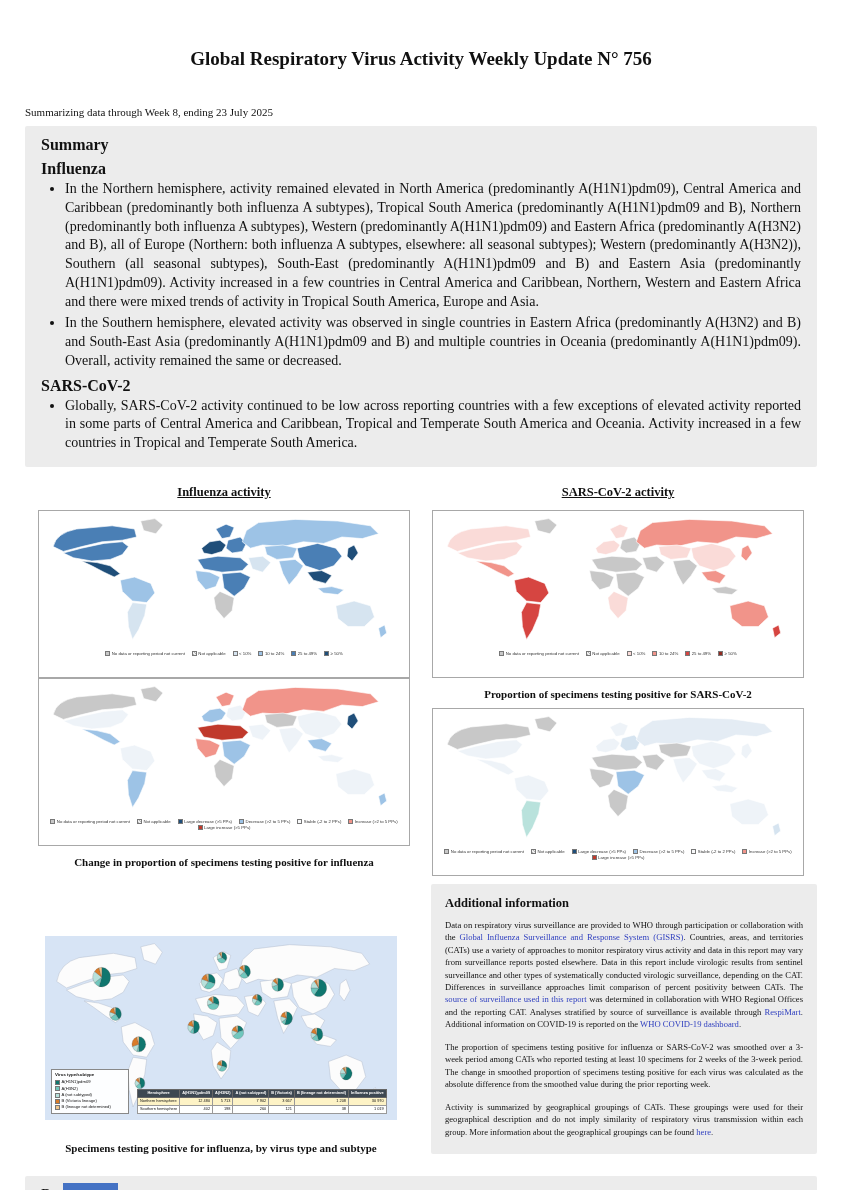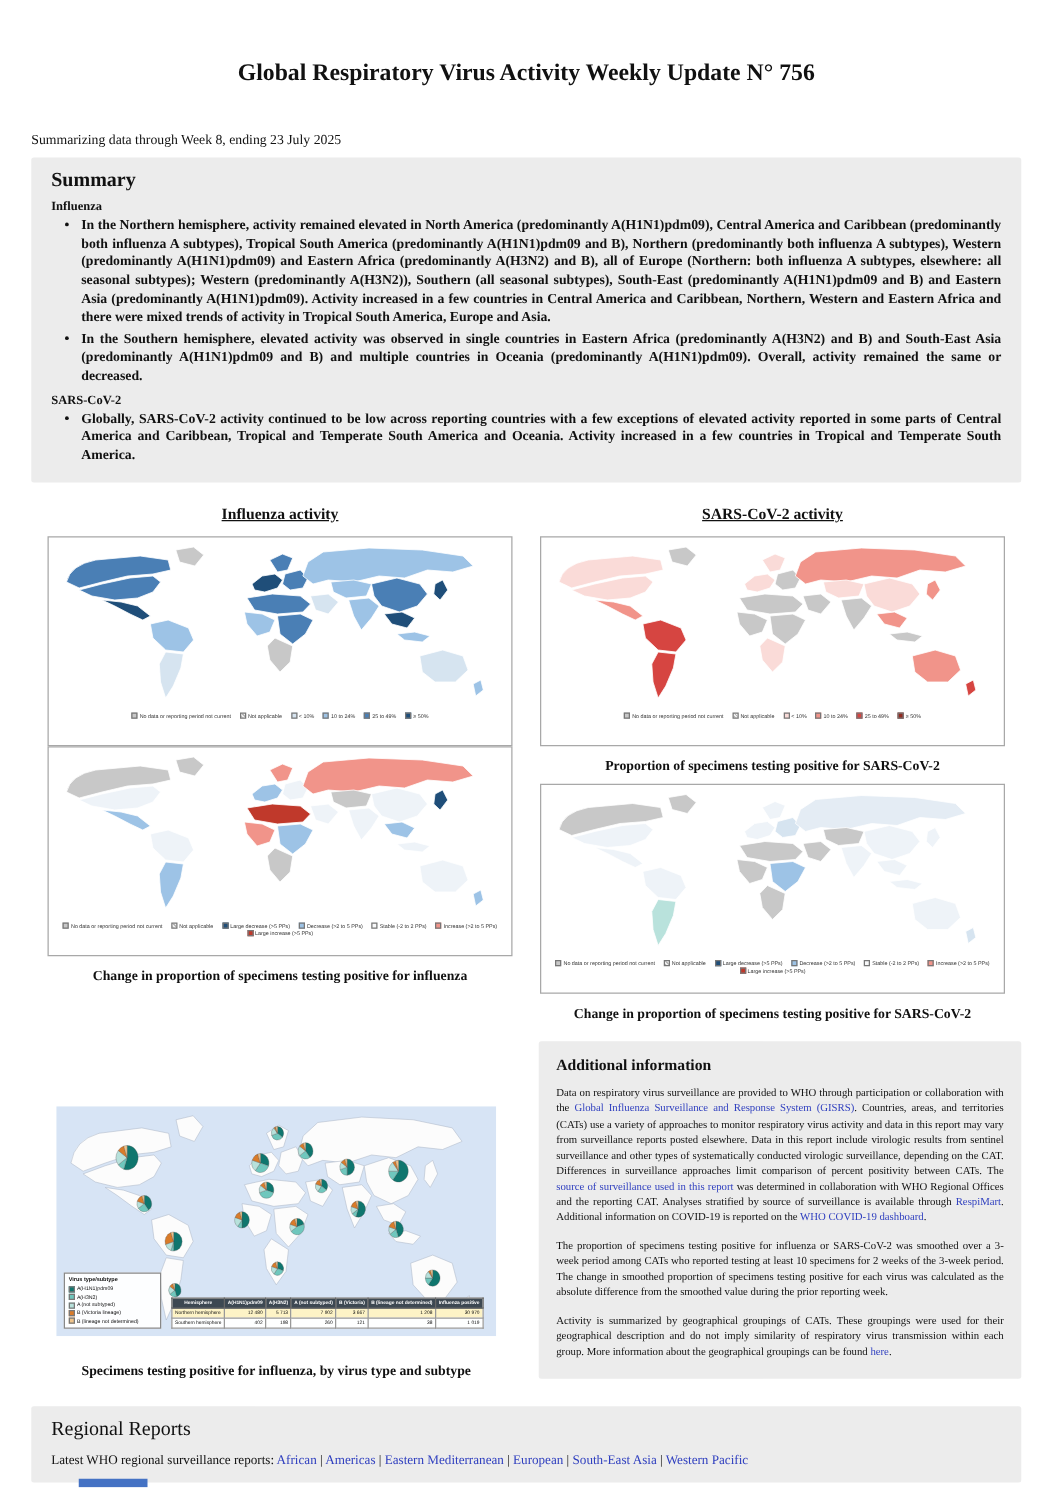--- a/index.html
+++ b/index.html
@@ -7,23 +7,23 @@
   }
   *{box-sizing:border-box;}
   html,body{margin:0;padding:0;background:#fff;}
   body{font-family:"Liberation Serif", serif; color:#111;}
   .page{width:842px;height:1190px;position:relative;overflow:hidden;background:#fff;}
   h1.title{margin:48px 30px 0;text-align:center;font-size:19px;font-weight:bold;}
   .subtitle{margin:36px 0 0 25px;font-size:11px;}
   .box{background:var(--box);border-radius:2px;}
   .summary-box{margin:8px 25px 0;padding:10px 16px 10px;}
   .summary-box h2{margin:0 0 4px;font-size:16px;font-weight:bold;}
-  .summary-box h3{margin:6px 0 2px;font-size:10px;font-weight:bold;}
+  .summary-box h3{margin:6px 0 2px;font-size:16px;font-weight:bold;}
   .summary-box ul{margin:2px 0 4px;padding-left:24px;}
-  .summary-box li{font-size:11px;line-height:1.34;text-align:justify;margin-bottom:3px;font-weight:bold;}
+  .summary-box li{font-size:14px;line-height:1.34;text-align:justify;margin-bottom:3px;}
   .maps-grid{display:grid;grid-template-columns:1fr 1fr;column-gap:22px;margin:6px 38px 0;}
   .map-title{text-align:center;font-weight:bold;font-size:12.5px;text-decoration:underline;margin:12px 0 10px;}
   .map-figure{border:1px solid #a8a8a8;background:#fff;height:168px;margin:0;padding:2px 2px 1px;}
   svg.world{width:100%;height:136px;display:block;background:#fff;}
   .legend-row{display:flex;flex-wrap:wrap;justify-content:center;gap:1px 7px;font-family:"Liberation Sans",sans-serif;font-size:4.3px;color:#333;line-height:1.2;margin-top:2px;}
   .legend-item{display:flex;align-items:center;gap:1.5px;}
   .swatch{width:5px;height:5px;border:0.5px solid #777;display:inline-block;flex:0 0 auto;}
   .swatch.hatch{background:repeating-linear-gradient(45deg,#b5b5b5 0,#b5b5b5 1px,#efefef 1px,#efefef 2.2px);}
   .map-caption{text-align:center;font-weight:bold;font-size:11px;margin:10px 0 8px;}
   .bottom-grid{display:grid;grid-template-columns:392px 1fr;column-gap:14px;margin:8px 25px 0;align-items:start;}
@@ -290,21 +290,20 @@
             <span class="legend-item">
               <span class="swatch" style="background: rgb(241, 148, 138);"></span>
               <span>Increase (&gt;2 to 5 PPs)</span>
             </span>
             <span class="legend-item">
               <span class="swatch" style="background: rgb(192, 57, 43);"></span>
               <span>Large increase (&gt;5 PPs)</span>
             </span>
           </div>
       </figure>
-      <div class="map-caption">Change in proportion of specimens testing positive for SARS-CoV-2</div>
     </div>
   </div>
 
   <div class="bottom-grid">
     <div class="pie-col">
       <figure class="pie-figure">
         <svg class="pie-svg" id="pie-svg" viewBox="0 0 360 170" preserveAspectRatio="none">
             <rect x="0" y="0" width="360" height="170" fill="#d7e4f5"></rect>
             <path d="M12,42 Q15,25 35,20 L70,16 L92,20 L94,30 L80,34 L60,36 L40,42 L22,48 Z" fill="#fcfcfc" stroke="#aab4c4" stroke-width="0.4"></path>
             <path d="M22,50 L40,44 L62,38 L80,36 L86,42 L80,52 L68,58 L50,60 L32,56 Z" fill="#fcfcfc" stroke="#aab4c4" stroke-width="0.4"></path>

